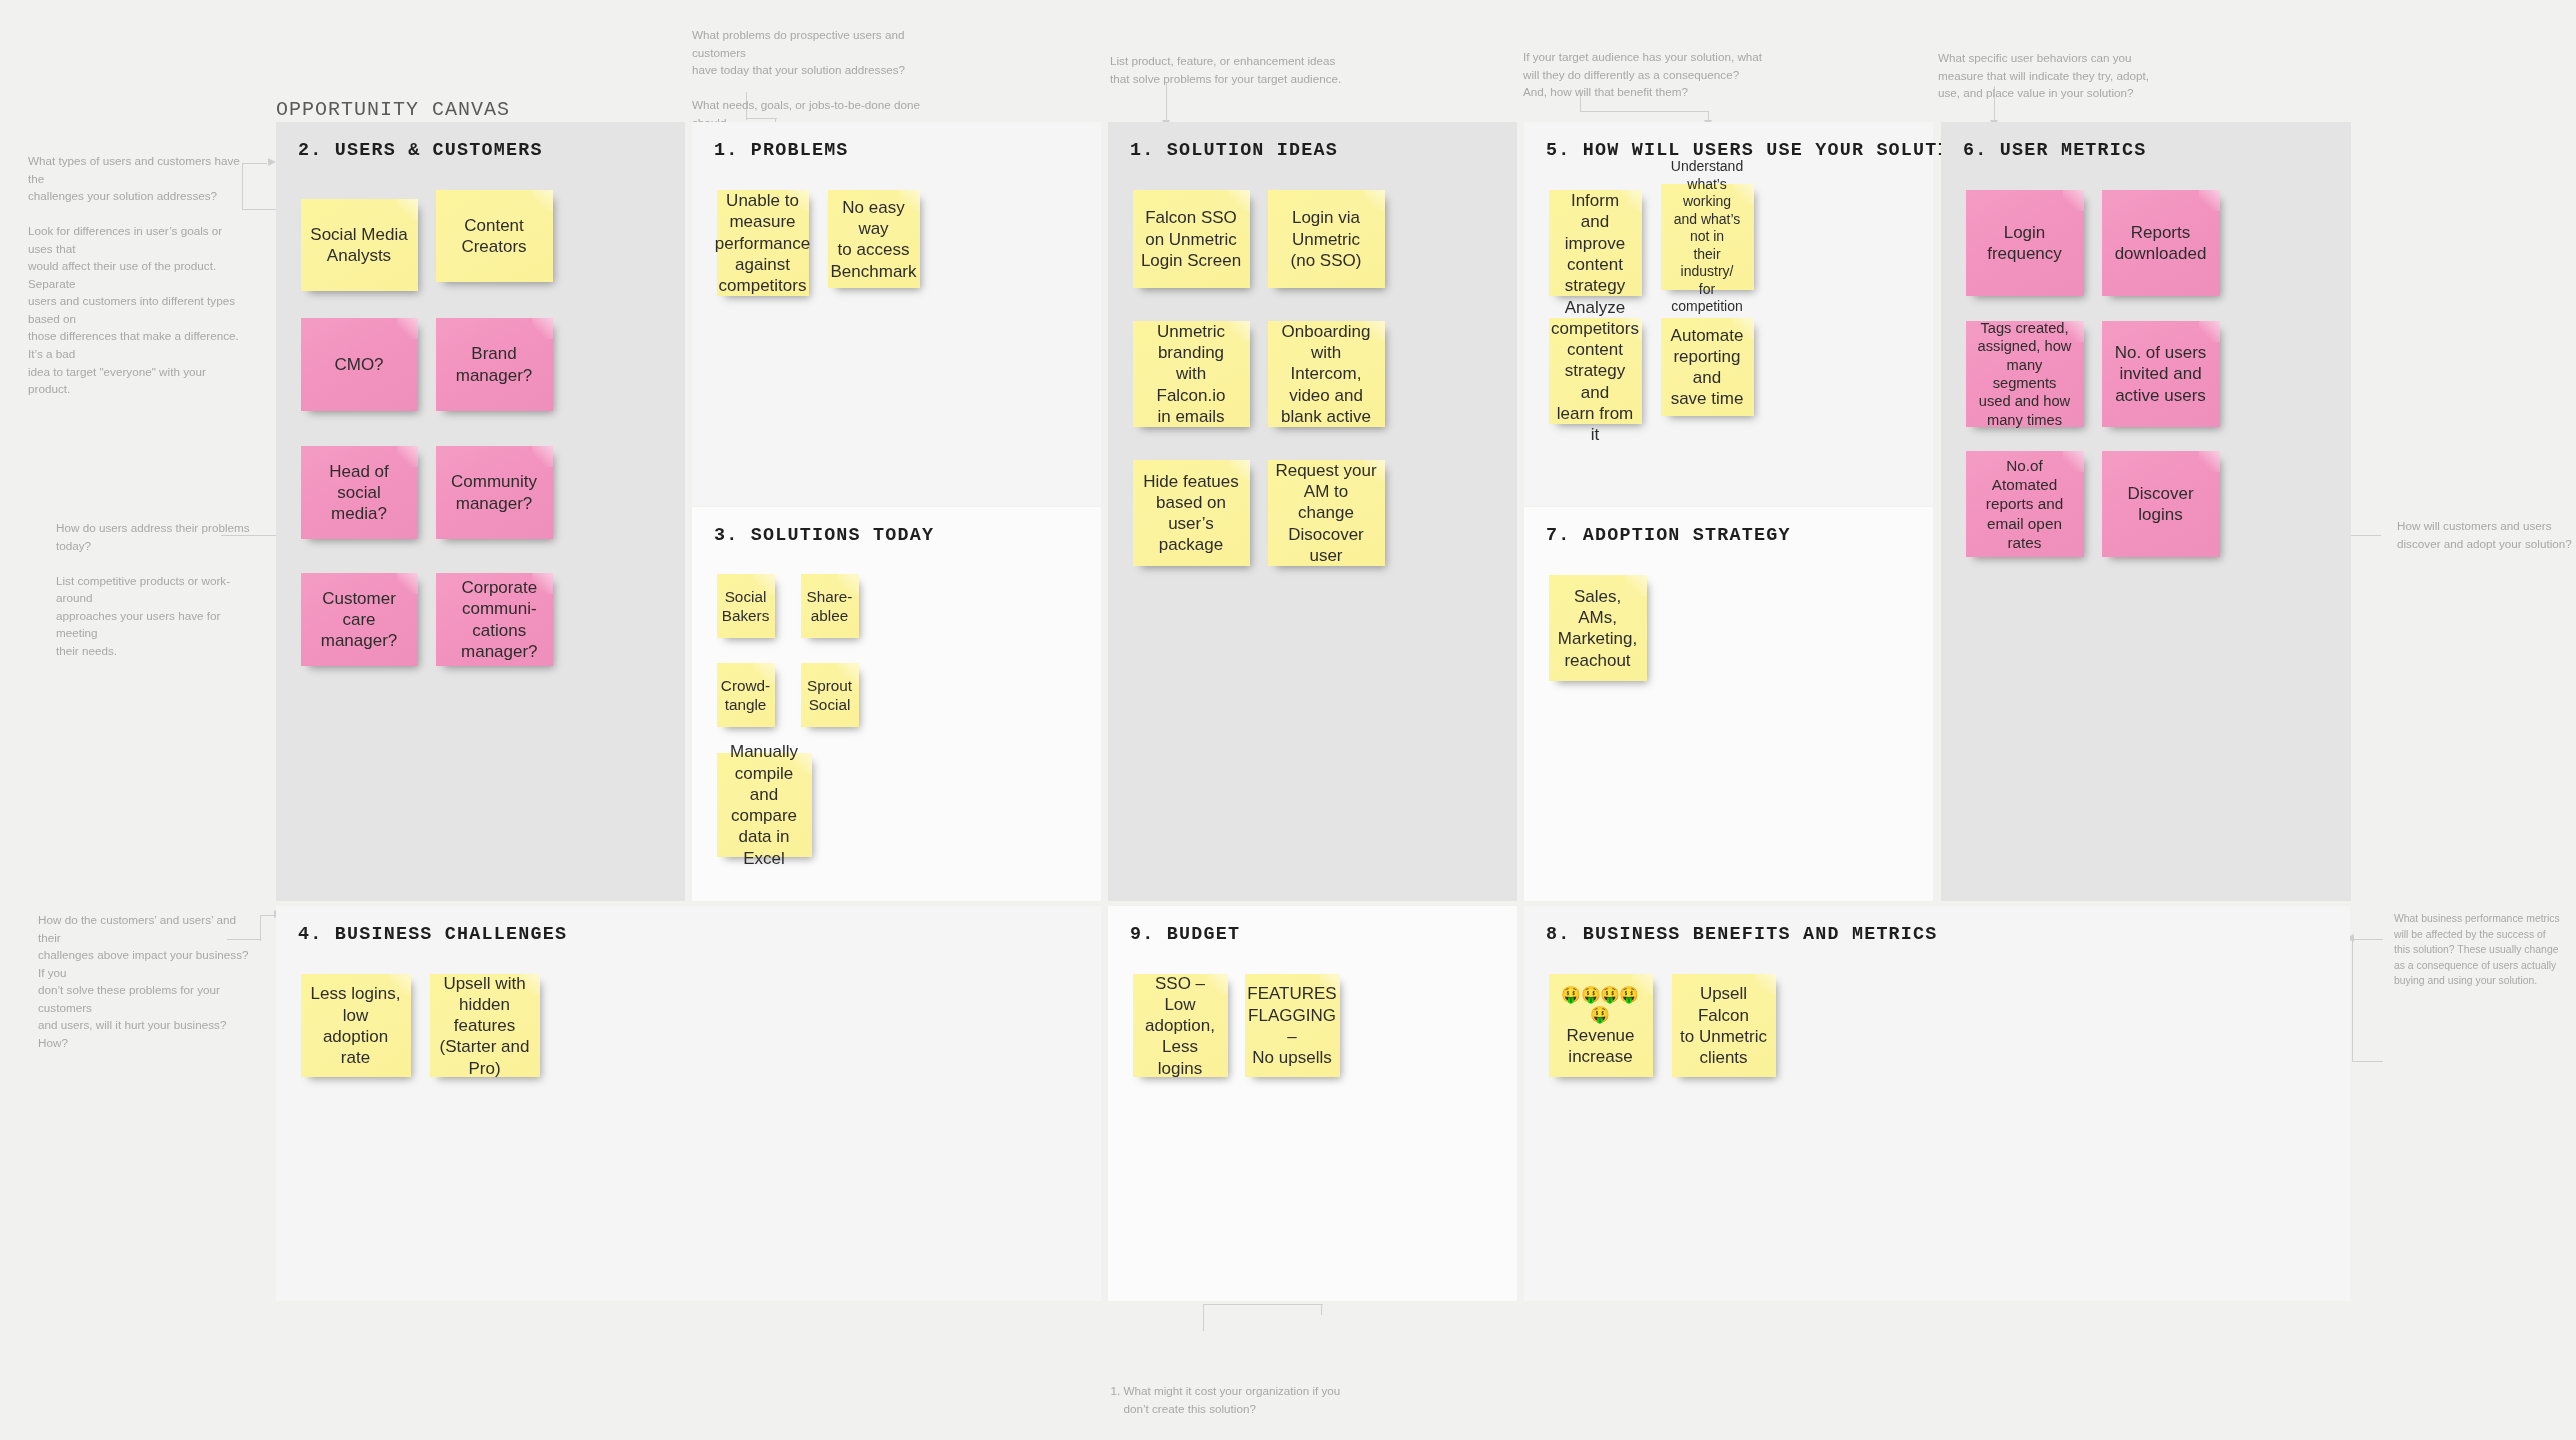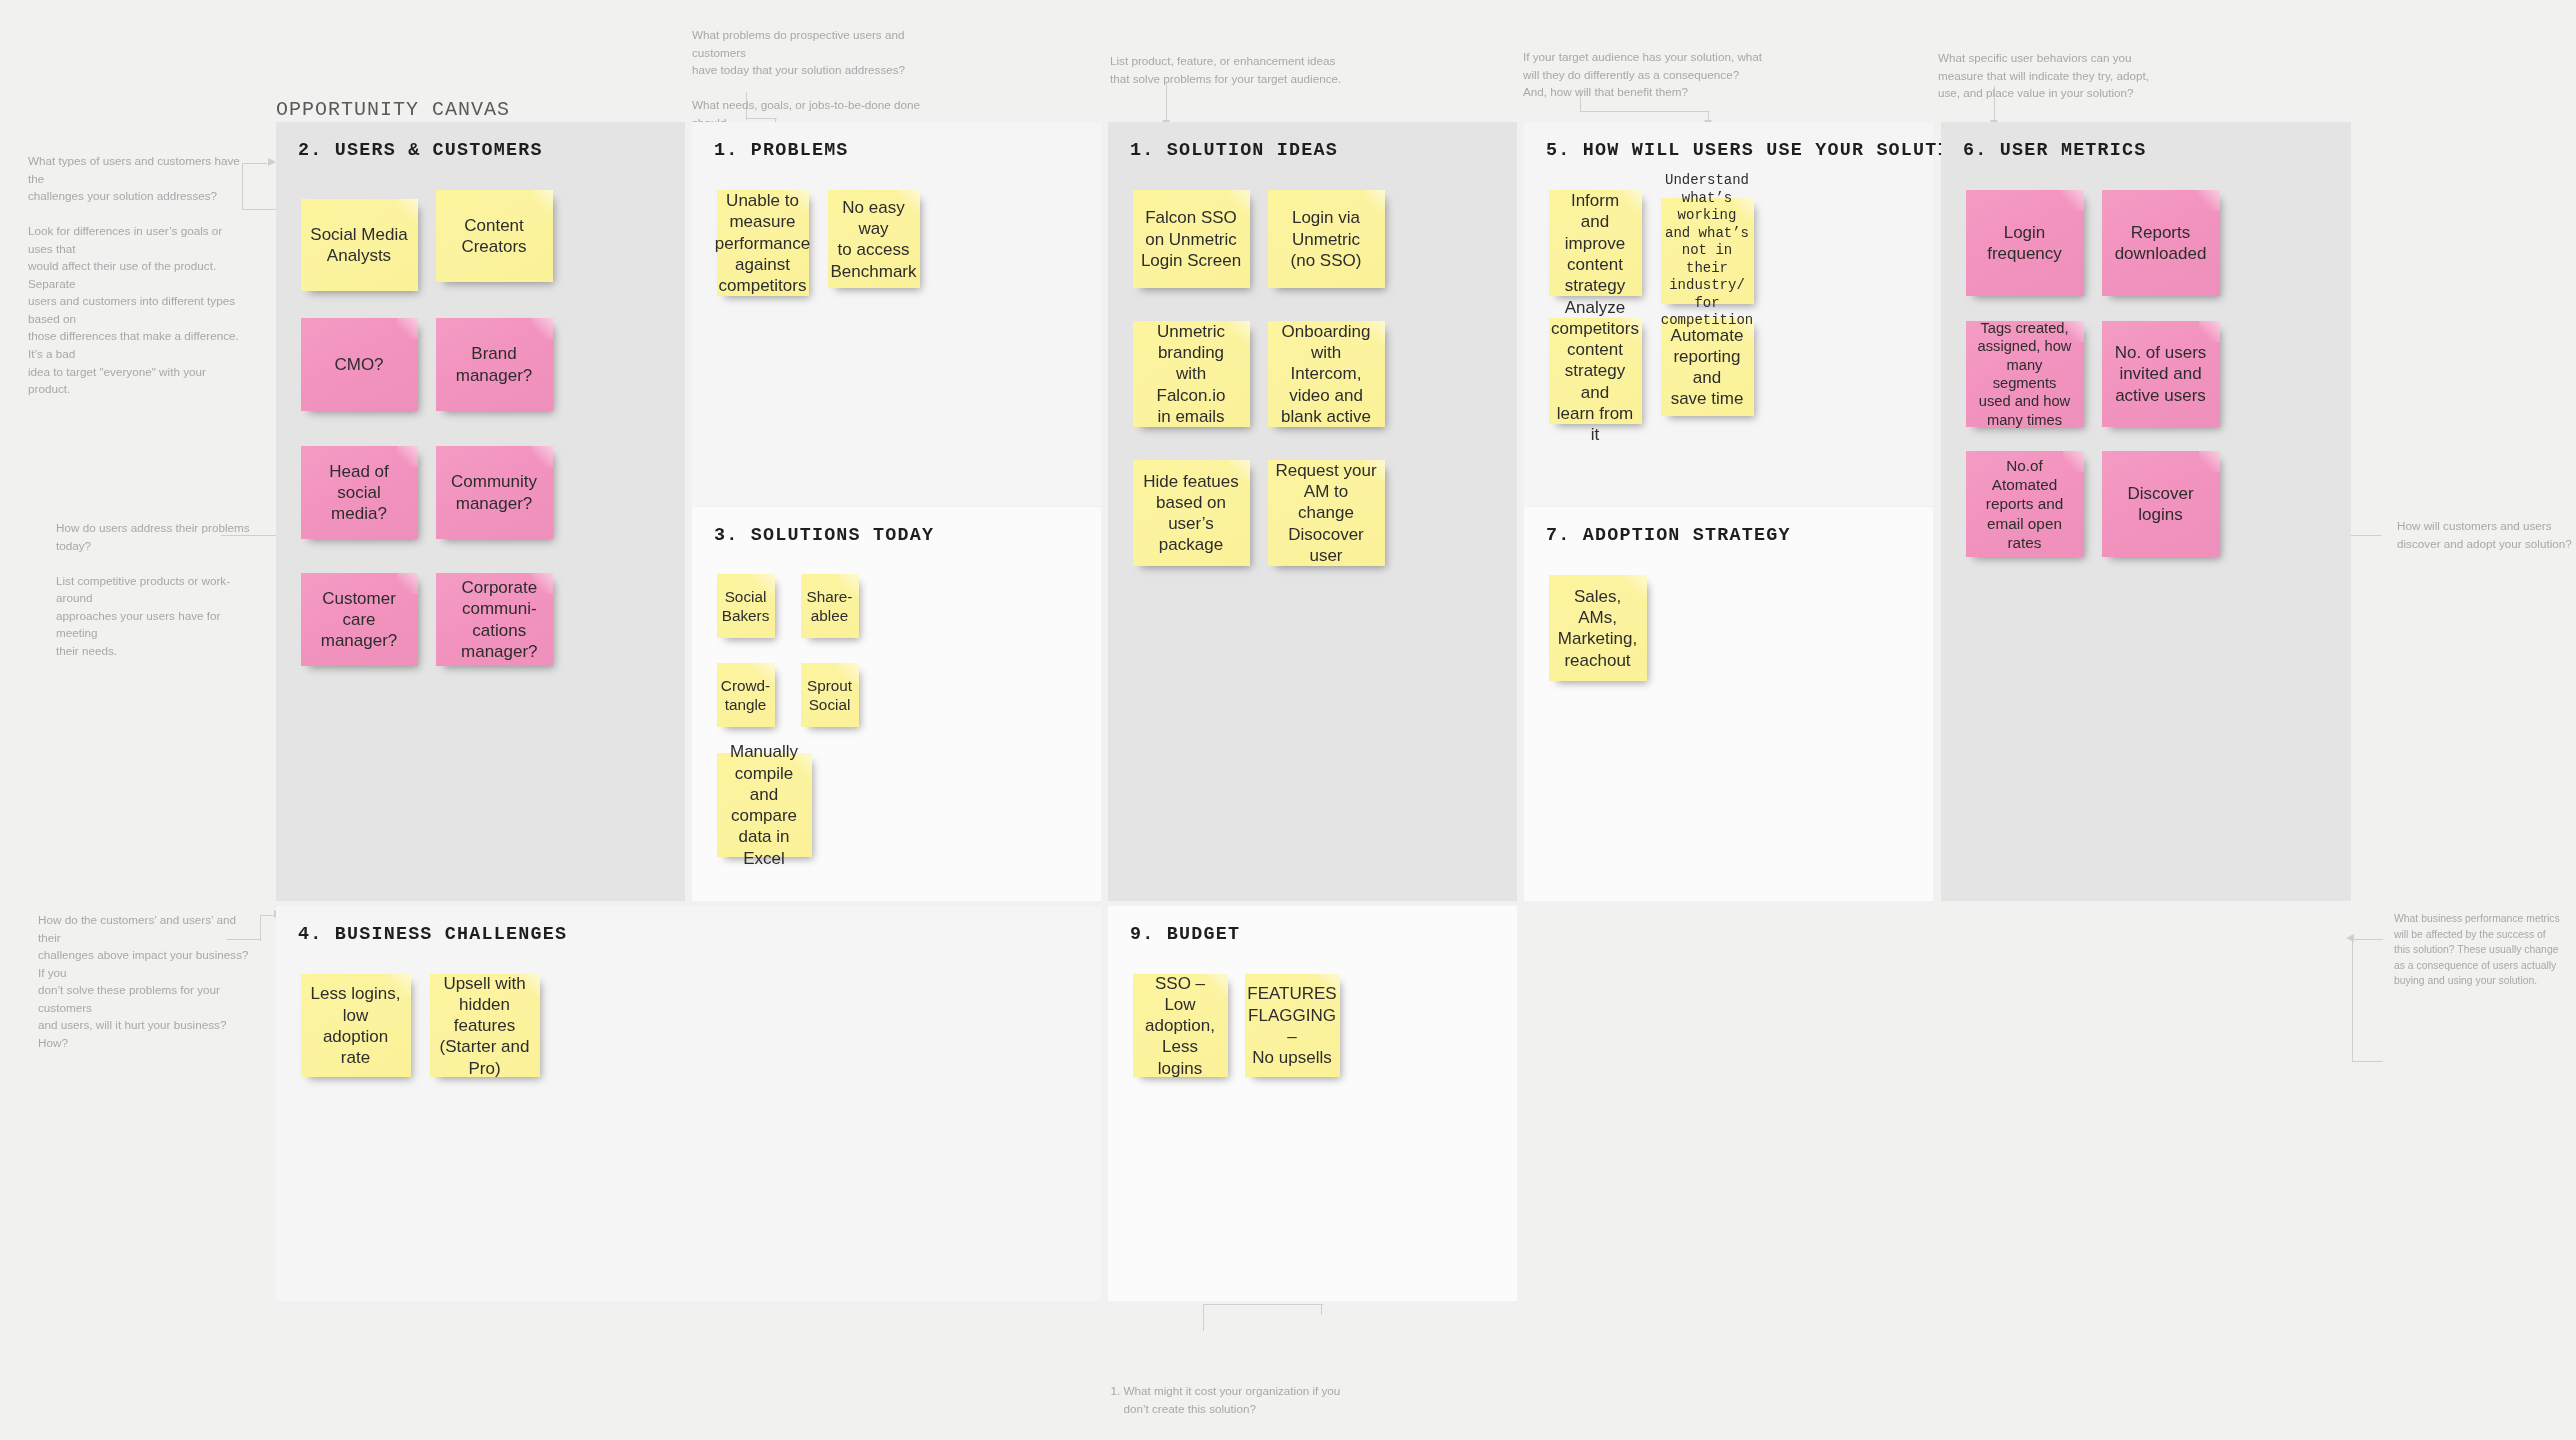--- a/index.html
+++ b/index.html
@@ -283,21 +283,21 @@
       </div>
     </div>
 
     <div class="panel light" style="left:1248px;top:0;width:409px;height:384px;">
       <div class="panel-title">5. HOW WILL USERS USE YOUR SOLUTION?</div>
       <div class="notes">
         <div class="note yellow" style="left:11px;top:12.3px;width:93px;height:106px;"><span class="corner"></span><span class="body">Inform and
 improve
 content
 strategy</span></div>
-        <div class="note yellow" style="left:123px;top:20px;width:93px;height:106px;font-size:14px;font-family:Liberation Mono, monospace;"><span class="corner"></span><span class="body">Understand
+        <div class="note yellow" style="left:123px;top:6px;width:93px;height:106px;font-size:14px;"><span class="corner"></span><span class="body">Understand
 what’s working
 and what’s not in
 their industry/
 for competition</span></div>
 
         <div class="note yellow" style="left:11px;top:140px;width:93px;height:106px;"><span class="corner"></span><span class="body">Analyze
 competitors
 content
 strategy and
 learn from it</span></div>
@@ -363,16 +363,30 @@
         <div class="note yellow" style="left:11px;top:12.3px;width:95px;height:103px;"><span class="corner"></span><span class="body">SSO –
 Low
 adoption,
 Less logins</span></div>
         <div class="note yellow" style="left:123px;top:12.3px;width:95px;height:103px;"><span class="corner"></span><span class="body">FEATURES
 FLAGGING –
 No upsells</span></div>
       </div>
     </div>
 
+    <div class="panel light" style="left:1248px;top:784px;width:826px;height:395px;">
+      <div class="panel-title">8. BUSINESS BENEFITS AND METRICS</div>
+      <div class="notes">
+        <div class="note yellow" style="left:11px;top:12.3px;width:104px;height:103px;flex-direction:column;">
+          <span class="corner"></span>
+          <span class="emoji-row body">🤑🤑🤑🤑🤑</span>
+          <span class="body">Revenue
+increase</span>
+        </div>
+        <div class="note yellow" style="left:134px;top:12.3px;width:104px;height:103px;"><span class="corner"></span><span class="body">Upsell Falcon
+to Unmetric
+clients</span></div>
+      </div>
+    </div>
 
   </div>
 </div>
 
 
 </body></html>

